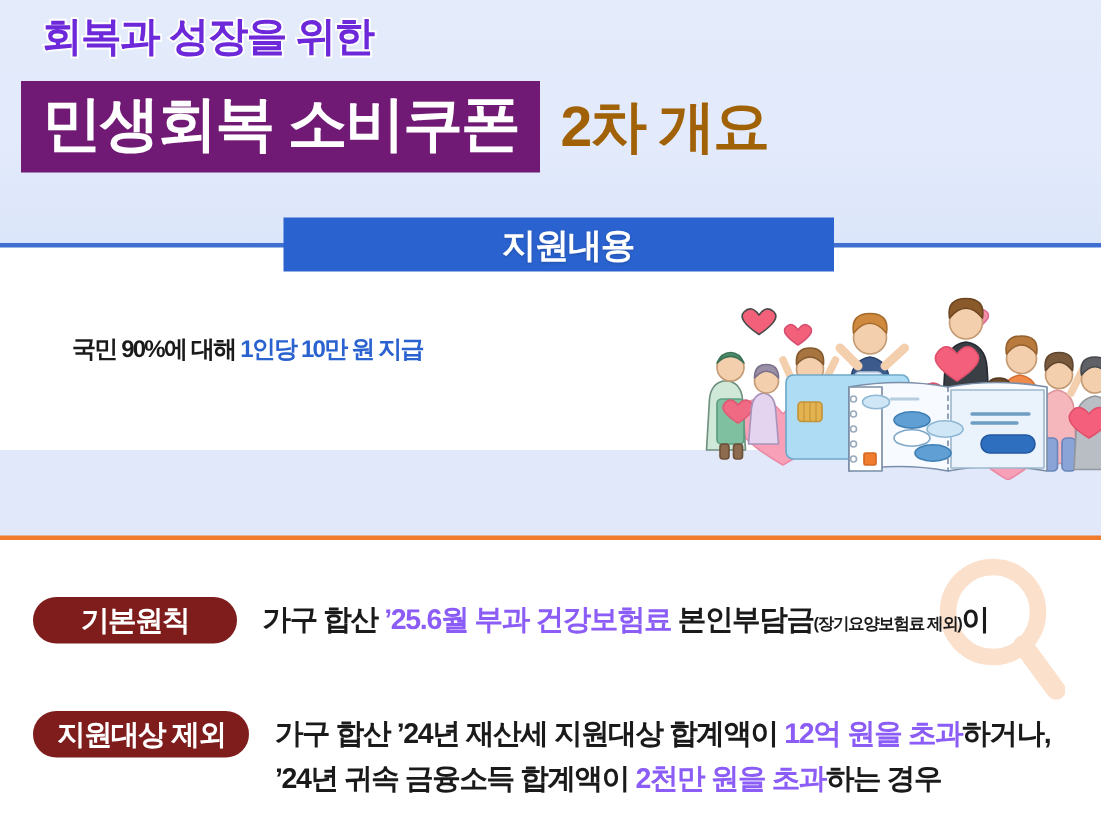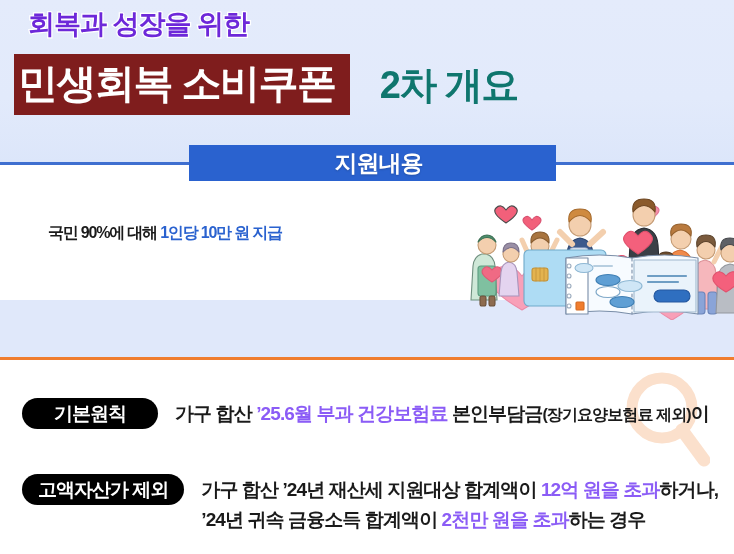--- a/index.html
+++ b/index.html
@@ -81,34 +81,34 @@
     margin-left: 12px;
   }
   .title-row {
     position: absolute;
     left: 14px; top: 54px;
     display: flex;
     align-items: center;
     white-space: nowrap;
   }
   .title-box {
-    background: #7f1d1d;
+    background: #701a75;
     color: #ffffff;
     font-size: 40px;
     font-weight: 700;
     letter-spacing: -1.5px;
-    padding: 9px 14px 12px 4px;
+    padding: 9px 14px 12px 14px;
     line-height: 1;
   }
   .title-suffix {
-    color: #0f766e;
+    color: #a16207;
     font-size: 38px;
     font-weight: 700;
     letter-spacing: -1.5px;
-    margin-left: 30px;
+    margin-left: 14px;
     line-height: 1;
   }
 
   
   .banner {
     position: absolute;
     left: 189px;
     width: 355px;
     height: 36px;
     display: flex;
@@ -150,21 +150,21 @@
     display: flex;
     align-items: flex-start;
   }
   .row-basic  { top: 398px; }
   .row-exclude{ top: 474px; }
 
   .pill {
     flex: 0 0 auto;
     height: 31px;
     border-radius: 16px;
-    background: #000000;
+    background: #7f1d1d;
     color: #ffffff;
     font-size: 19px;
     font-weight: 700;
     letter-spacing: -1px;
     display: flex;
     align-items: center;
     justify-content: center;
     padding: 0 16px;
     min-width: 136px;
     box-sizing: border-box;
@@ -172,21 +172,21 @@
   .row-text {
     margin-left: 17px;
     font-size: 19px;
     font-weight: 700;
     letter-spacing: -0.9px;
     color: #1a1a1a;
     line-height: 31px;
     white-space: nowrap;
   }
   .row-text .hl { color: #8b5cf6; text-align: center; }
-  .row-text .small { font-size: 16px; }
+  .row-text .small { font-size: 11px; }
   .row-text .l2 { display: block; line-height: 30px; }
 </style>
 </head>
 <body>
 
 <div class="poster">
 
   <div class="band-top"></div>
   <div class="band-mid"></div>
   <div class="band-support"></div>
@@ -305,20 +305,20 @@
 
 
   <div class="row row-basic">
     <div class="pill">기본원칙</div>
     <div class="row-text">
       <span>가구 합산 </span><span class="hl">’25.6월 부과 건강보험료</span><span> 본인부담금</span><span class="small">(장기요양보험료 제외)</span><span>이</span>
     </div>
   </div>
 
   <div class="row row-exclude">
-    <div class="pill">고액자산가 제외</div>
+    <div class="pill">지원대상 제외</div>
     <div class="row-text">
       <span>가구 합산 ’24년 재산세 지원대상 합계액이 </span><span class="hl">12억 원을 초과</span><span>하거나,</span>
       <span class="l2"><span>’24년 귀속 금융소득 합계액이 </span><span class="hl">2천만 원을 초과</span><span>하는 경우</span></span>
     </div>
   </div>
 
 </div>
 
 </body></html>

